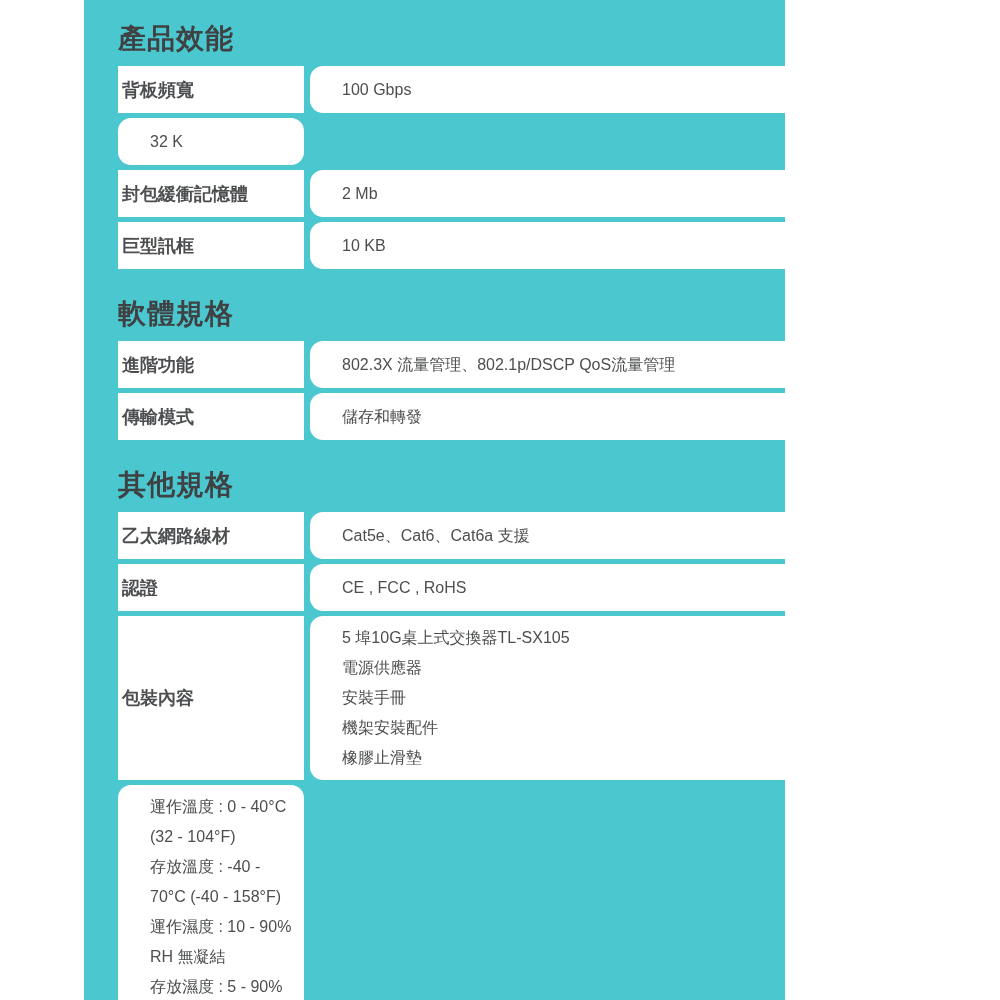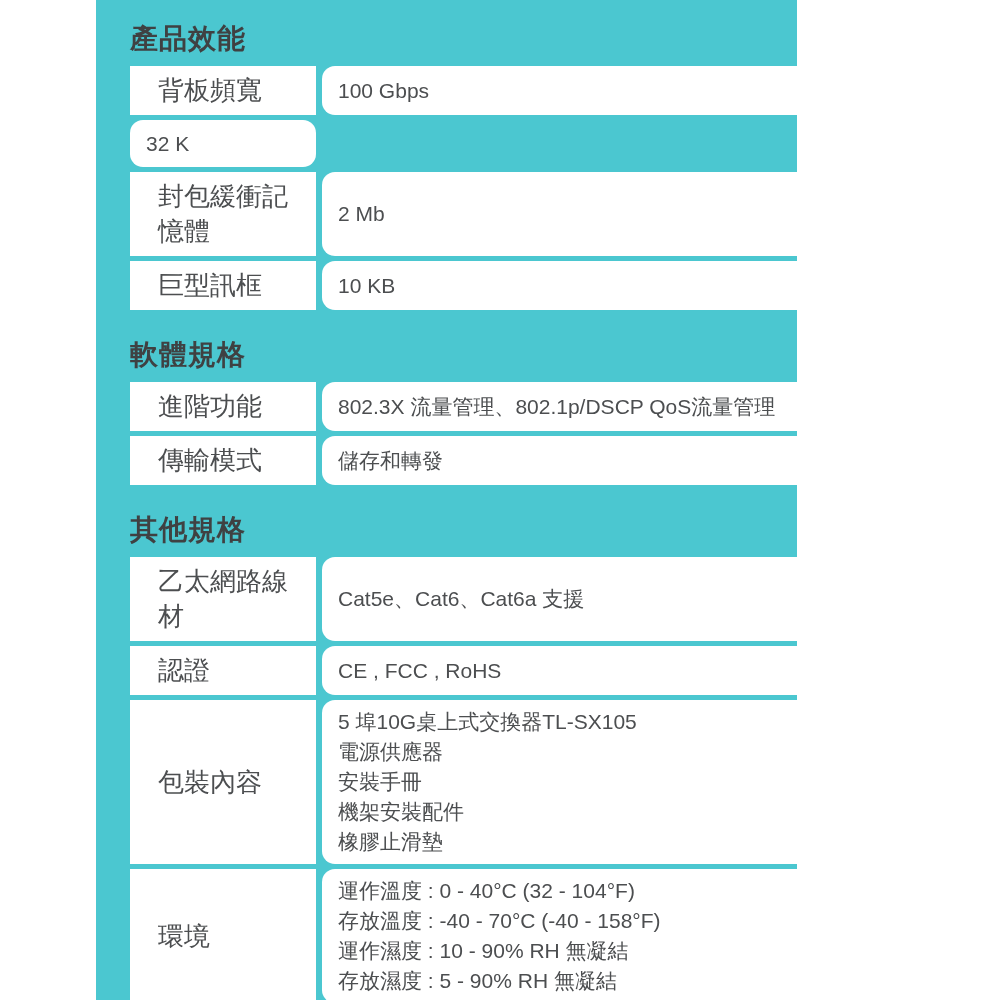--- a/index.html
+++ b/index.html
@@ -4,21 +4,21 @@
 <style>
   * { margin: 0; padding: 0; box-sizing: border-box; }
   html, body {
     width: 1000px; height: 1000px;
     background: #ffffff;
     font-family: "Liberation Sans", "DejaVu Sans", sans-serif;
     overflow: hidden;
   }
   .band {
     position: absolute;
-    left: 96px; top: 0;
+    left: 84px; top: 0;
     width: 701px; height: 1000px;
     background: #4bc7d0;
   }
   .content {
     position: absolute;
     left: 34px; top: 22px;
     width: 763px;
   }
   .section-title {
     font-size: 28px;
@@ -41,26 +41,27 @@
   }
   .cell {
     background: #ffffff;
     display: flex;
     flex-direction: column;
     justify-content: center;
     min-height: 47px;
     color: #4c4e50;
   }
   .cell.label {
-    padding: 7px 6px 7px 28px;
-    font-size: 26px;
+    padding: 7px 6px 7px 4px;
+    font-size: 18px;
+    font-weight: bold;
   }
   .cell.value {
-    padding: 7px 8px 7px 16px;
-    font-size: 21px;
+    padding: 7px 8px 7px 32px;
+    font-size: 16px;
     border-radius: 13px;
   }
   .cell.value .line {
     line-height: 30px;
   }
 </style>
 </head>
 <body>
 
 <div class="band">
@@ -139,21 +140,20 @@
     <div class="cell value">
               <div class="line">5 埠10G桌上式交換器TL-SX105</div>
               <div class="line">電源供應器</div>
               <div class="line">安裝手冊</div>
               <div class="line">機架安裝配件</div>
               <div class="line">橡膠止滑墊</div>
             </div>
   </div>
 
   <div class="row">
-    <div class="cell label">環境</div>
     <div class="cell value">
               <div class="line">運作溫度 : 0 - 40°C (32 - 104°F)</div>
               <div class="line">存放溫度 : -40 - 70°C (-40 - 158°F)</div>
               <div class="line">運作濕度 : 10 - 90% RH 無凝結</div>
               <div class="line">存放濕度 : 5 - 90% RH 無凝結</div>
             </div>
   </div>
 </div>
   </section>
 </div>

